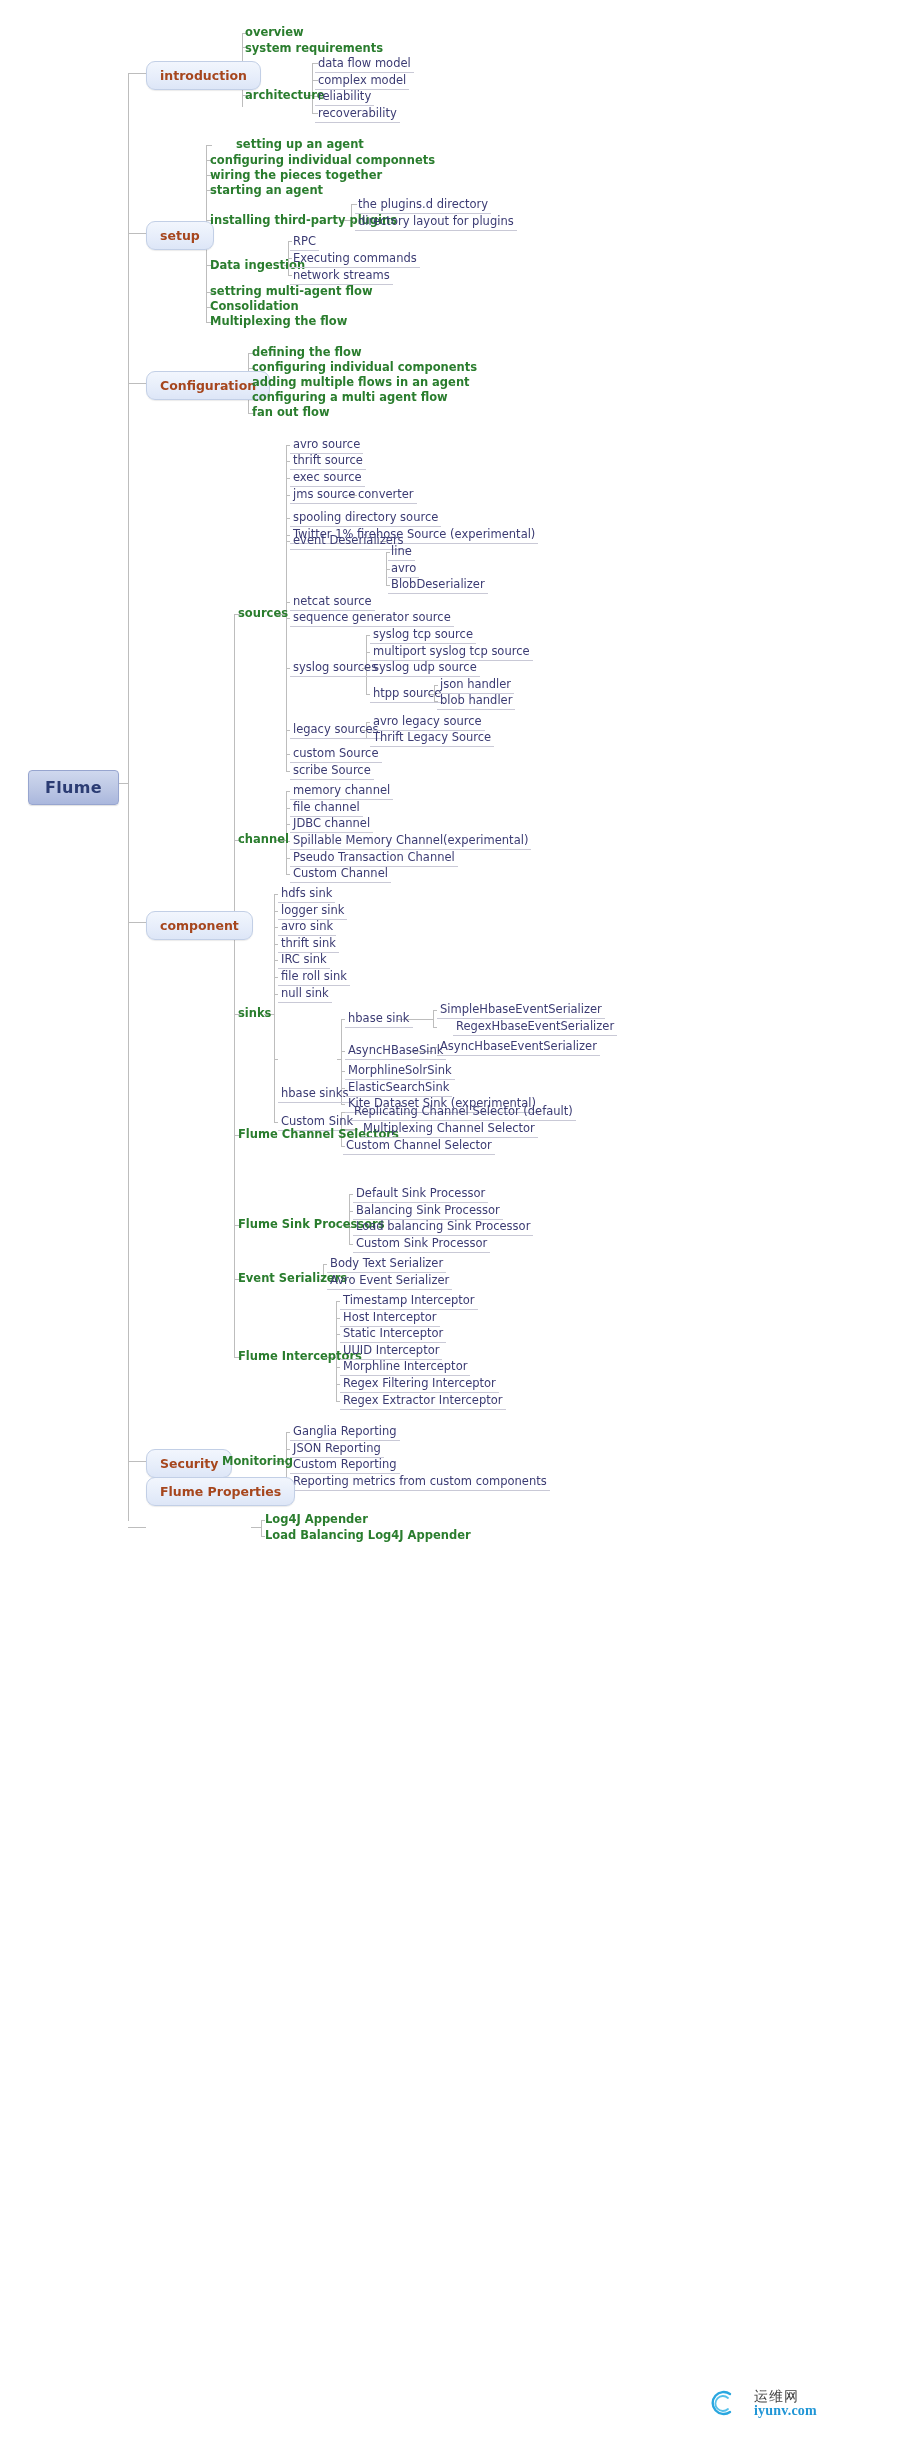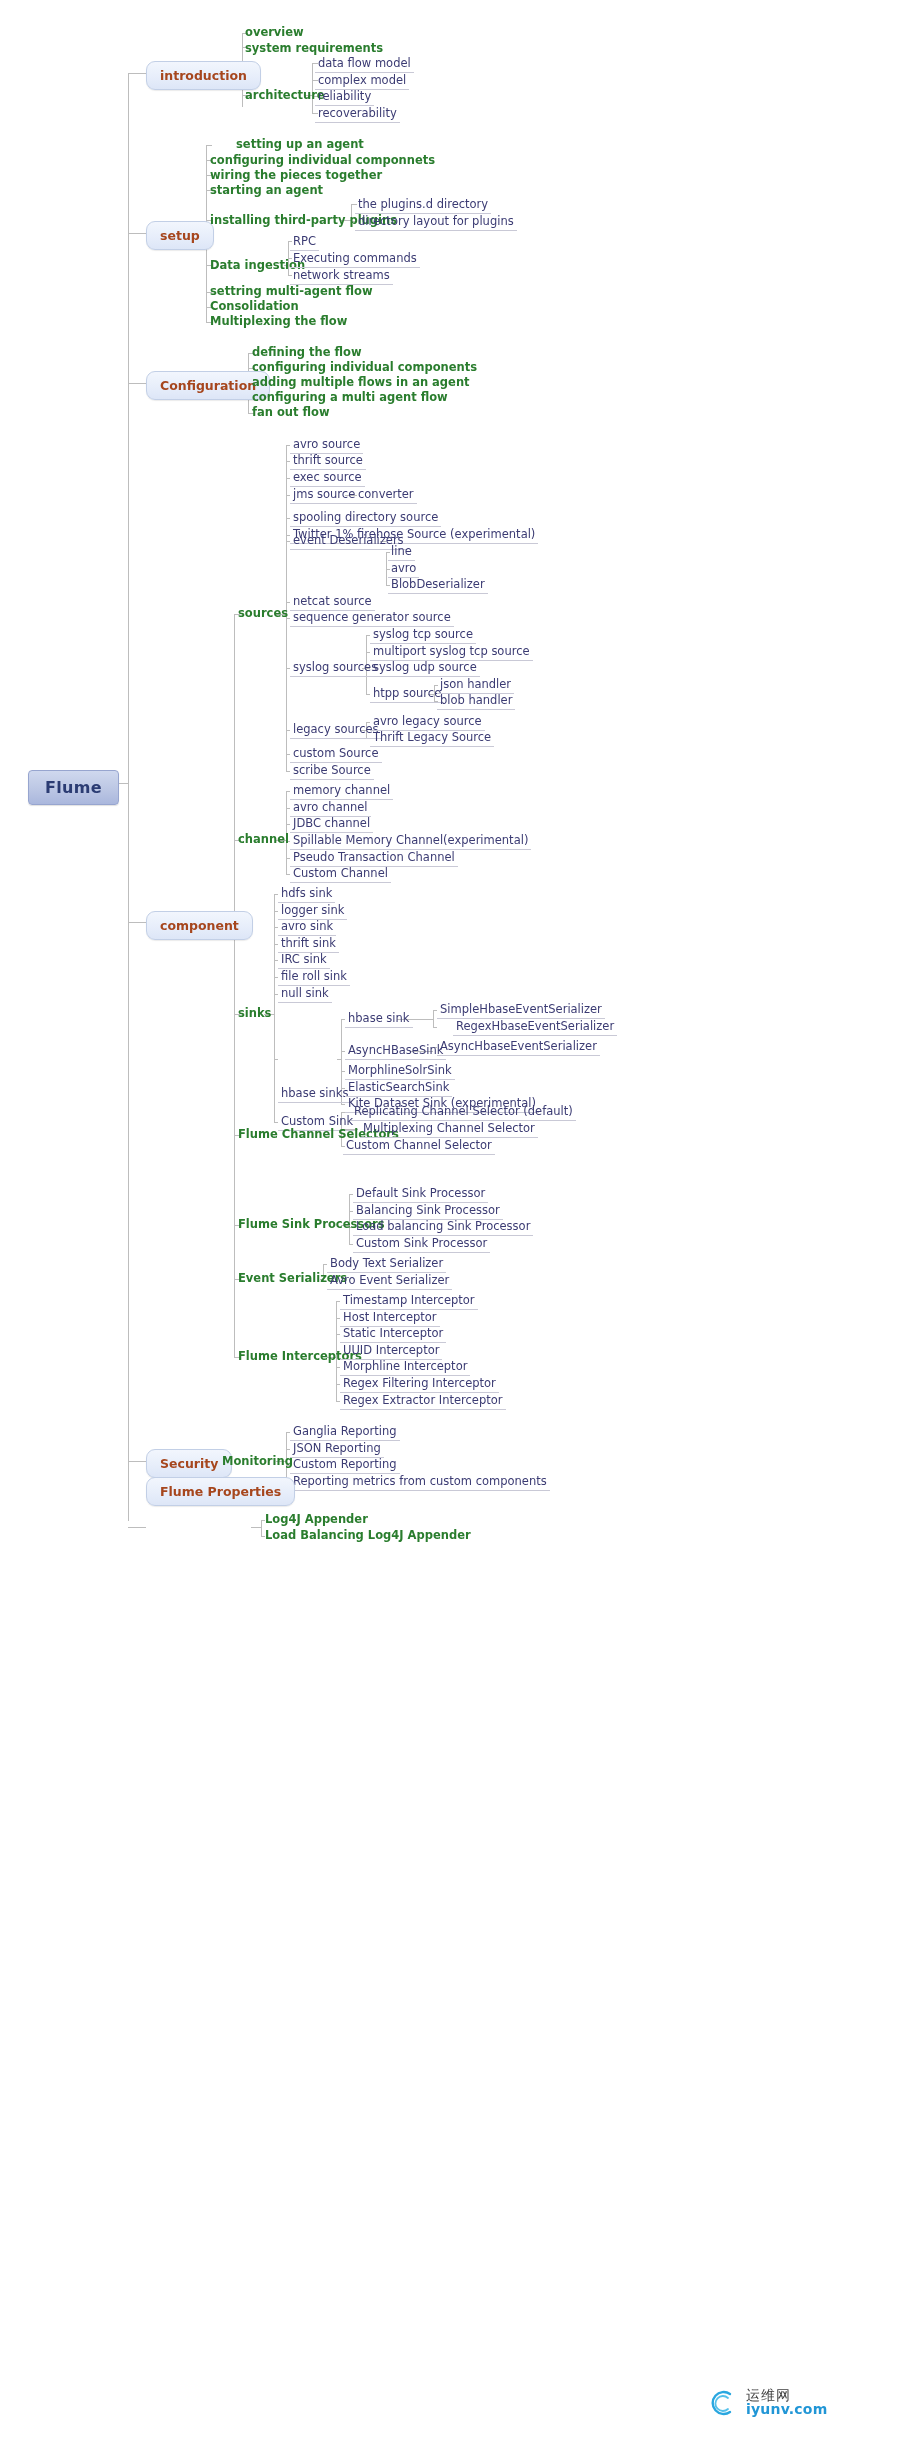--- a/index.html
+++ b/index.html
@@ -33,21 +33,21 @@
   
   .lvl2{color:#2a7d2e;font-weight:bold;font-size:11.5px;line-height:13px;}
 
   
   .lvl3{
     color:#3b3b73;font-weight:normal;font-size:11.5px;line-height:13px;
     border-bottom:1px solid #c9c9d6;padding:0 3px 2px 3px;
   }
 
   
-  .wm{position:absolute;display:flex;align-items:flex-start;gap:8px;}
+  .wm{position:absolute;display:flex;align-items:flex-end;gap:16px;font-family:Liberation Serif, serif;}
   .wm .ring{width:30px;height:30px;position:relative;}
   .wm .wtext{display:flex;flex-direction:column;line-height:1;}
   .wm .cn{font-size:14px;color:#3e3e3e;letter-spacing:1px;}
   .wm .en{font-size:14px;color:#2196d6;font-weight:bold;letter-spacing:.2px;}
 </style>
 </head>
 <body>
 
 <div id="canvas">
 
@@ -293,21 +293,21 @@
     <div class="node lvl3" style="left: 370px; top: 687px;">htpp source</div>
     <div class="node lvl3" style="left: 437px; top: 678px;">json handler</div>
     <div class="node lvl3" style="left: 437px; top: 694px;">blob handler</div>
     <div class="node lvl3" style="left: 290px; top: 723px;">legacy sources</div>
     <div class="node lvl3" style="left: 370px; top: 715px;">avro legacy source</div>
     <div class="node lvl3" style="left: 370px; top: 731px;">Thrift Legacy Source</div>
     <div class="node lvl3" style="left: 290px; top: 747px;">custom Source</div>
     <div class="node lvl3" style="left: 290px; top: 764px;">scribe Source</div>
     <div class="node lvl2" style="left: 238px; top: 833px;">channel</div>
     <div class="node lvl3" style="left: 290px; top: 784px;">memory channel</div>
-    <div class="node lvl3" style="left: 290px; top: 801px;">avro channel</div>
+    <div class="node lvl3" style="left: 290px; top: 801px;">file channel</div>
     <div class="node lvl3" style="left: 290px; top: 817px;">JDBC channel</div>
     <div class="node lvl3" style="left: 290px; top: 834px;">Spillable Memory Channel(experimental)</div>
     <div class="node lvl3" style="left: 290px; top: 851px;">Pseudo Transaction Channel</div>
     <div class="node lvl3" style="left: 290px; top: 867px;">Custom Channel</div>
     <div class="node lvl2" style="left: 238px; top: 1007px;">sinks</div>
     <div class="node lvl3" style="left: 278px; top: 887px;">hdfs sink</div>
     <div class="node lvl3" style="left: 278px; top: 904px;">logger sink</div>
     <div class="node lvl3" style="left: 278px; top: 920px;">avro sink</div>
     <div class="node lvl3" style="left: 278px; top: 937px;">thrift sink</div>
     <div class="node lvl3" style="left: 278px; top: 953px;">IRC sink</div>

